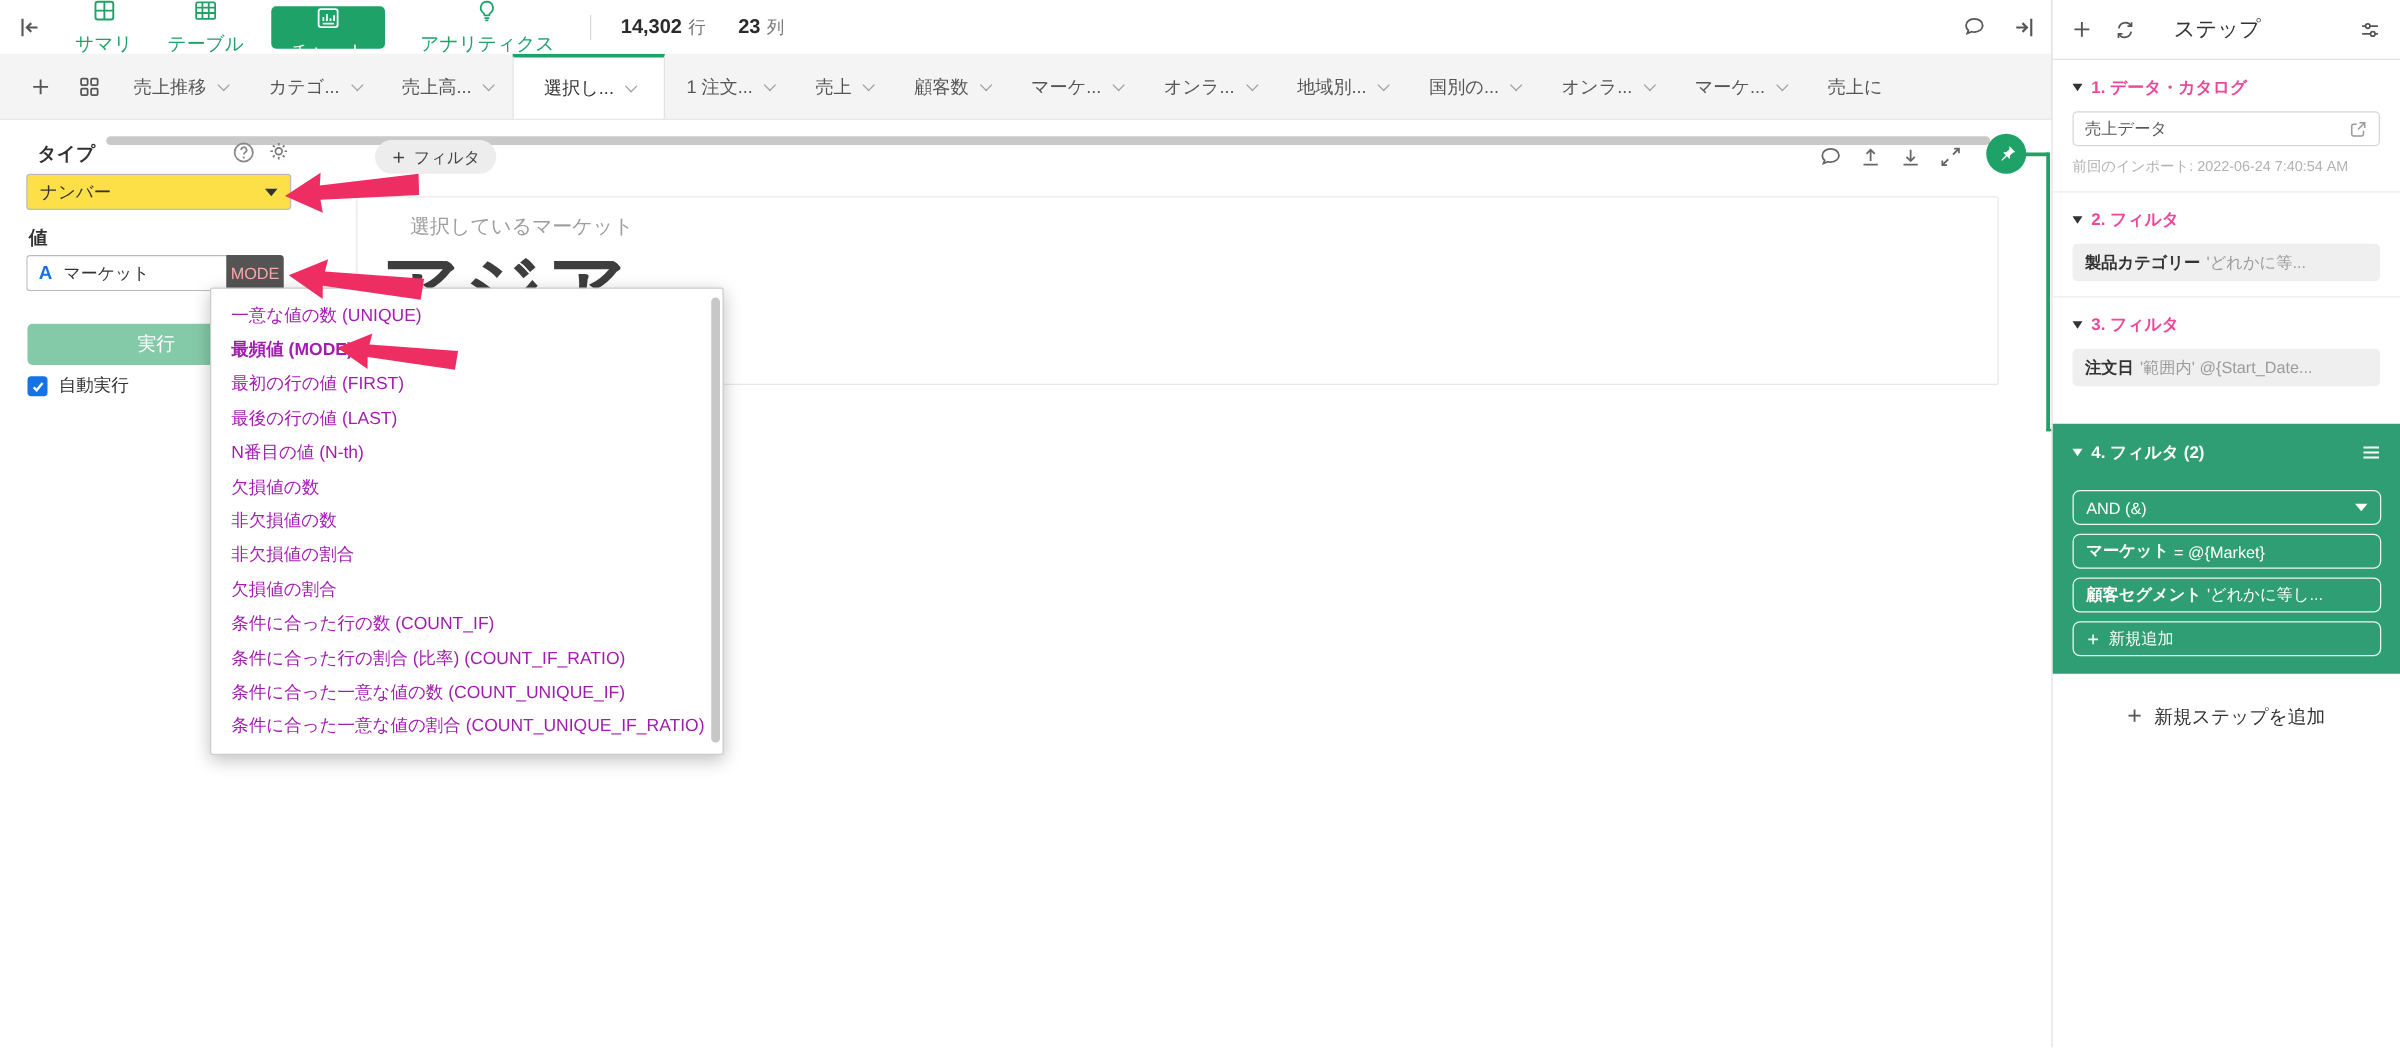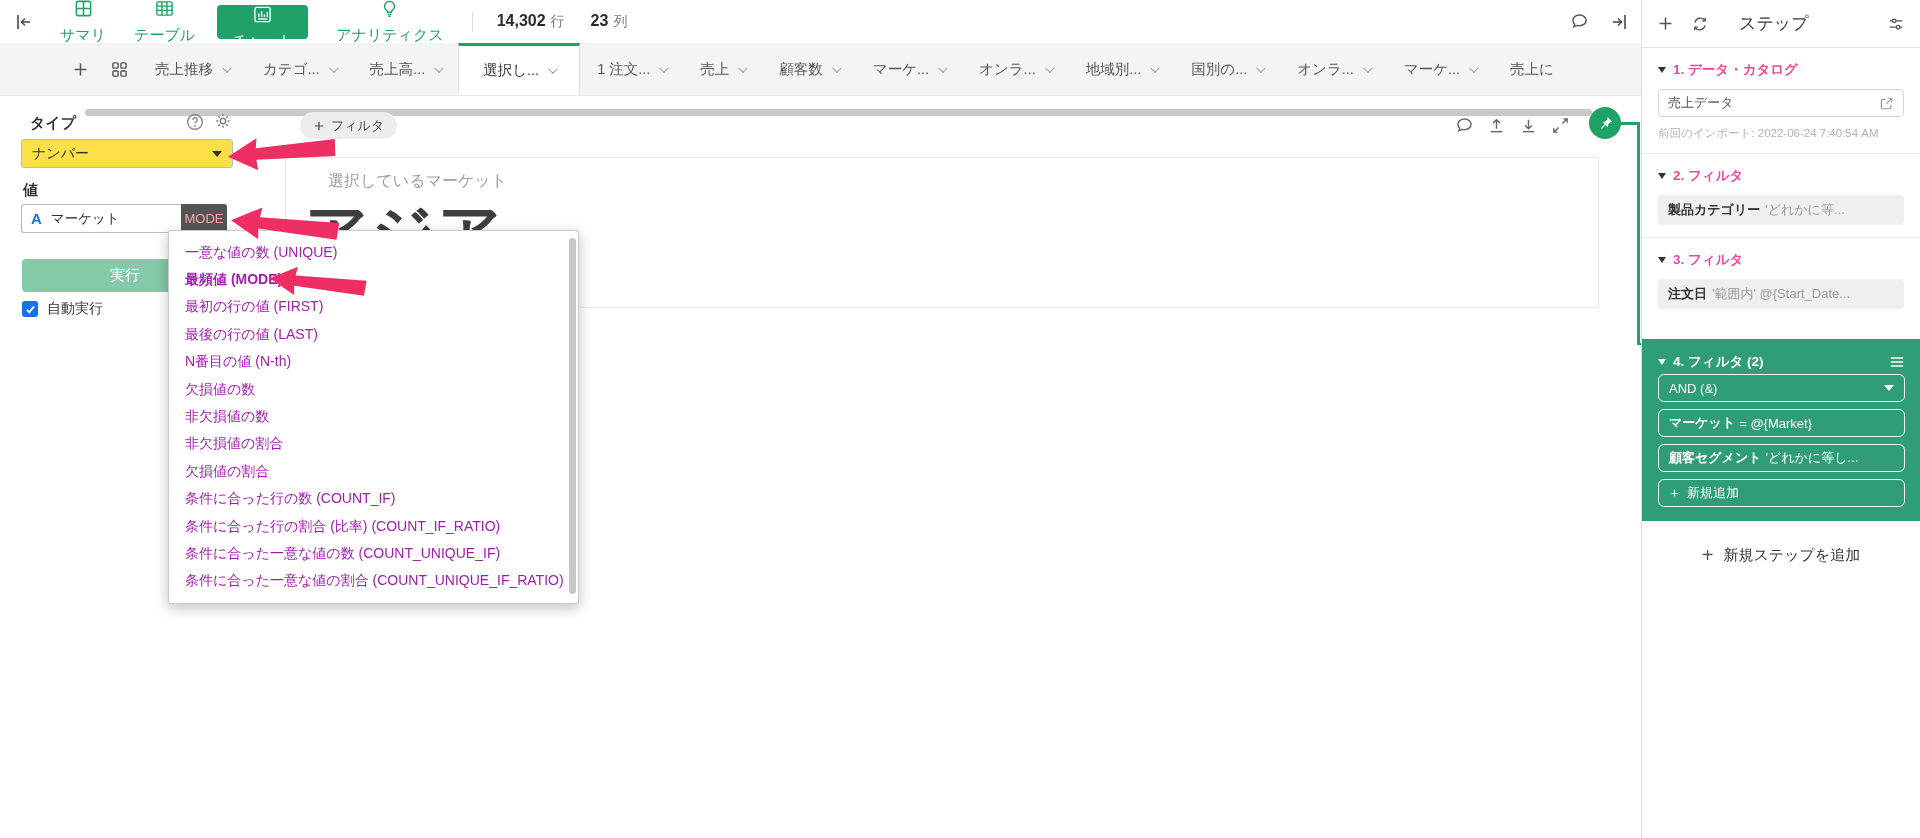--- a/index.html
+++ b/index.html
@@ -17,21 +17,21 @@
   .viewtab { display:flex; align-items:center; gap:8px; color:#1FA268; font-size:15px; margin-left:28px; cursor:pointer;flex-direction:column; }
   .viewtab.first { margin-left:26px; }
   .viewtab.active { background:#1FA268; color:#fff; border-radius:4px; height:34px; padding:0 15px; margin-left:22px; }
   .vdiv { width:1px; height:20px; background:#d9d9d9; margin:0 24px 0 28px; }
   .stat { display:flex; align-items:baseline; margin-right:26px; }
   .stat b { font-size:16px; color:#2b2b2b; }
   .stat span { font-size:14px; color:#777; margin-left:5px; }
   .topbar-right { margin-left:auto; display:flex; align-items:center; gap:20px; color:#555; }
 
   
-  .tabstrip { height:53px; background:#f4f4f4; border-bottom:1px solid #e7e7e7; display:flex; align-items:stretch; flex:0 0 auto; overflow:hidden;padding-left:48px; }
+  .tabstrip { height:53px; background:#f4f4f4; border-bottom:1px solid #e7e7e7; display:flex; align-items:stretch; flex:0 0 auto; overflow:hidden; }
   .strip-icons { display:flex; align-items:center; gap:22px; padding:0 10px 0 24px; color:#555; }
   .ctabs { display:flex; align-items:stretch; }
   .ctab { display:flex; align-items:center; gap:9px; padding:0 17px; font-size:14.5px; color:#555; cursor:pointer; white-space:nowrap; }
   .ctab.active { background:#fff; border-top:3px solid #1FA268; border-left:1px solid #e2e2e2; border-right:1px solid #e2e2e2; color:#333; padding:0 24px; }
   .chev { width:7px; height:7px; border-right:1.6px solid #9a9a9a; border-bottom:1.6px solid #9a9a9a; transform:rotate(45deg) translateY(-2px); display:inline-block; }
 
   
   .content { position:relative; flex:1; background:#fff; }
   .hscrollbar { position:absolute; left:85px; top:13px; width:1507px; height:7px; background:#c9c9c9; border-radius:4px; }
 
@@ -436,21 +436,21 @@
       <div class="step4">
         <div class="step-head">
           <span class="tri white"></span>
           <span>4. フィルタ (2)</span>
           <span class="icon burger">
             <svg width="16" height="16" viewBox="0 0 18 18" fill="none" stroke="currentColor" stroke-width="1.6">
                 <path d="M2 4.5h14M2 9h14M2 13.5h14"></path>
               </svg>
           </span>
         </div>
-        <div class="gchip" style="margin-top:3px;">
+        <div class="gchip" style="margin-top:21px;">
           <span>AND (&amp;)</span>
           <span class="wcaret"></span>
         </div>
         <div class="gchip">
           <b>マーケット</b>
           <span>= @{Market}</span>
         </div>
         <div class="gchip">
           <b>顧客セグメント</b>
           <span>'どれかに等し...</span>

